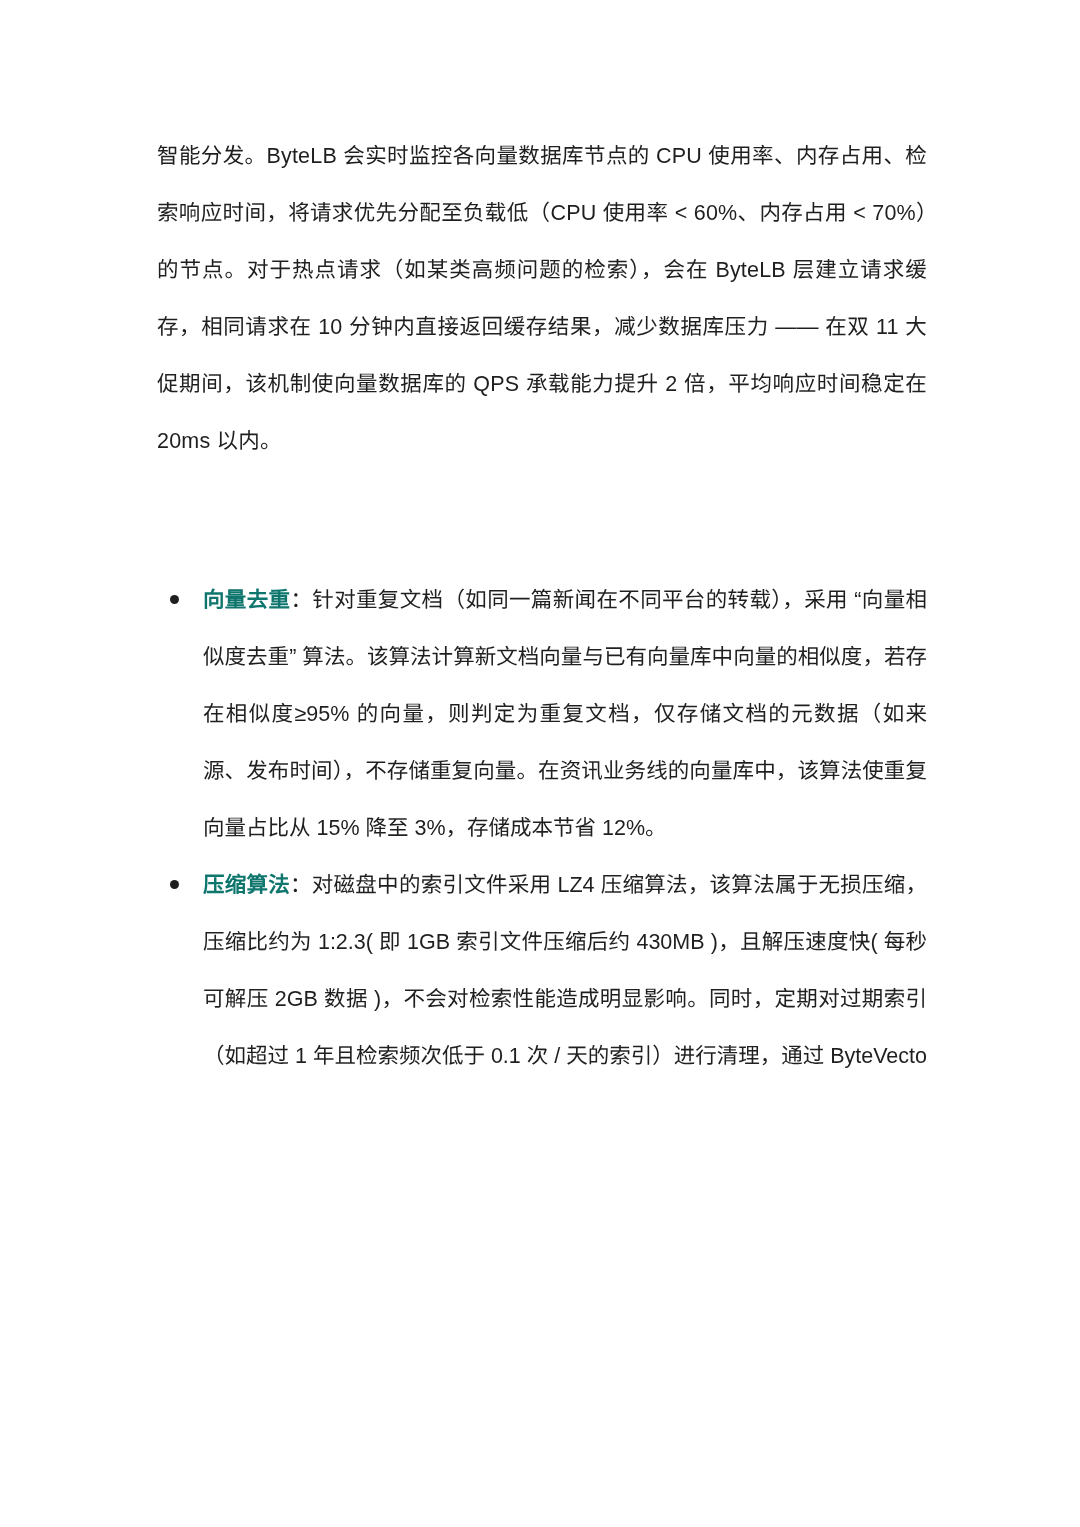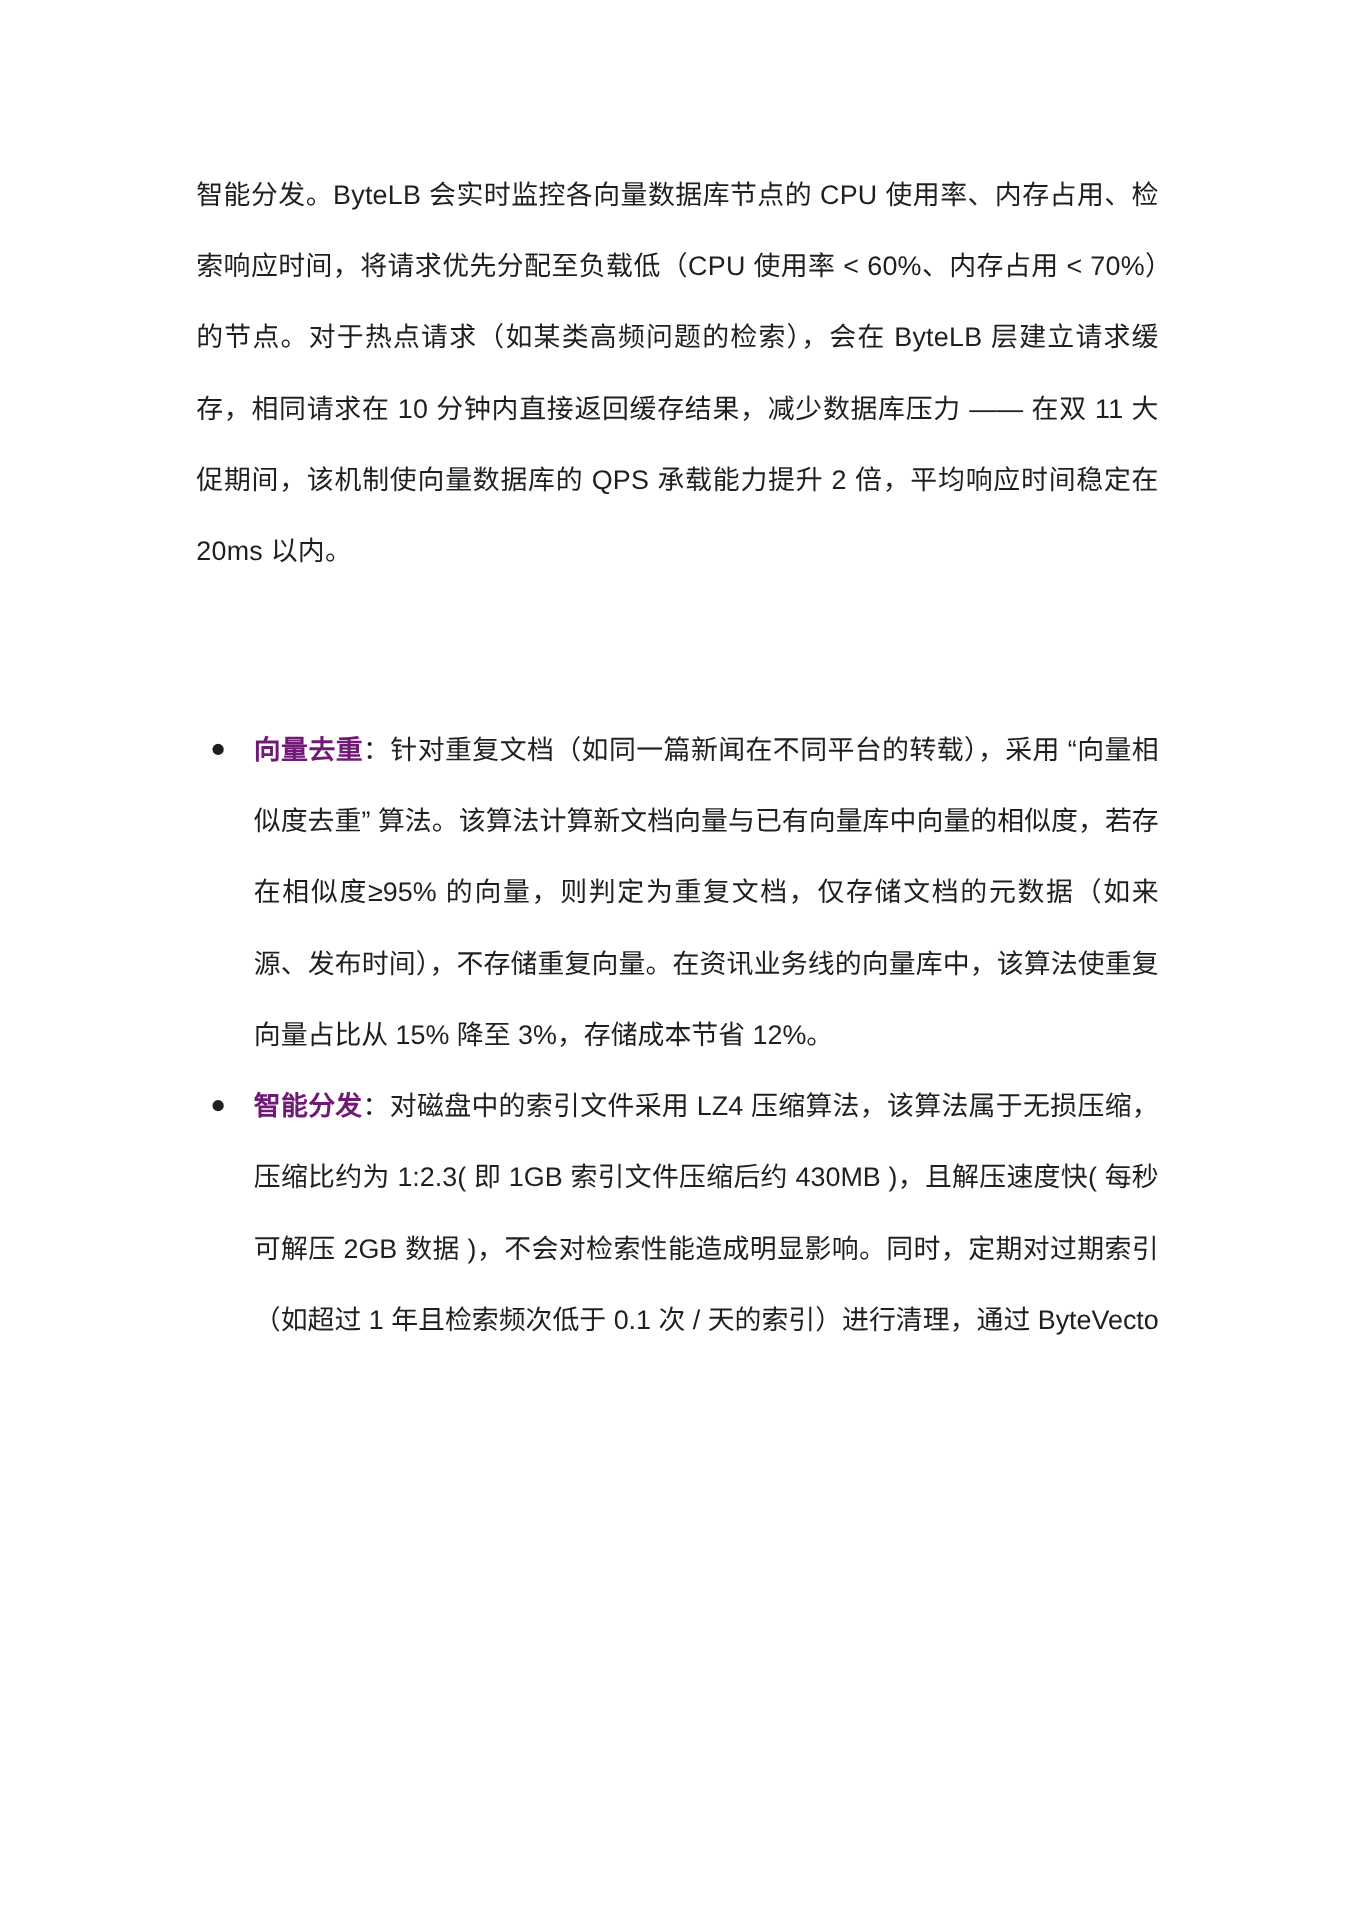--- a/index.html
+++ b/index.html
@@ -85,21 +85,21 @@
     position: absolute;
     left: 13px;
     top: 23px;
     width: 9px;
     height: 9px;
     border-radius: 50%;
     background: #1f1f1f;
   }
   .bullet-term {
     font-weight: bold;
-    color: #701a75;
+    color: #0f766e;
   }
 
   
   .sp-h3-before { height: 42px; }
   .sp-h3-after  { height: 60px; }
   .sp-h2-before { height: 44px; }
   .sp-h2-after  { height: 56px; }
   .sp-h31-after { height: 62px; }
 </style>
 </head>
@@ -113,21 +113,21 @@
     <div class="sp-h3-before"></div>
 
 
     <div class="sp-h3-after"></div>
 
     <ul class="bullets">
       <li class="bullet-item">
         <span class="bullet-dot"></span><span class="bullet-term">向量去重</span><span>：针对重复文档（如同一篇新闻在不同平台的转载），采用 “向量相似度去重” 算法。该算法计算新文档向量与已有向量库中向量的相似度，若存在相似度≥95% 的向量，则判定为重复文档，仅存储文档的元数据（如来源、发布时间），不存储重复向量。在资讯业务线的向量库中，该算法使重复向量占比从 15% 降至 3%，存储成本节省 12%。</span>
       </li>
       <li class="bullet-item">
-        <span class="bullet-dot"></span><span class="bullet-term">智能分发</span><span>：对磁盘中的索引文件采用 LZ4 压缩算法，该算法属于无损压缩，压缩比约为 1:2.3( 即 1GB 索引文件压缩后约 430MB )，且解压速度快( 每秒可解压 2GB 数据 )，不会对检索性能造成明显影响。同时，定期对过期索引（如超过 1 年且检索频次低于 0.1 次 / 天的索引）进行清理，通过 ByteVectorDB 的 “索引生命周期管理” 功能，自动将过期索引迁移至低成本冷存储（如字节云归档存储），进一步降低存储成本。</span>
+        <span class="bullet-dot"></span><span class="bullet-term">压缩算法</span><span>：对磁盘中的索引文件采用 LZ4 压缩算法，该算法属于无损压缩，压缩比约为 1:2.3( 即 1GB 索引文件压缩后约 430MB )，且解压速度快( 每秒可解压 2GB 数据 )，不会对检索性能造成明显影响。同时，定期对过期索引（如超过 1 年且检索频次低于 0.1 次 / 天的索引）进行清理，通过 ByteVectorDB 的 “索引生命周期管理” 功能，自动将过期索引迁移至低成本冷存储（如字节云归档存储），进一步降低存储成本。</span>
       </li>
     </ul>
 
     <div class="sp-h2-before"></div>
 
     <h2 class="h2">
       <span class="h2-num">4.4</span><span class="h2-gap"></span><span>索引质量评估与迭代</span>
     </h2>
 
     <div class="sp-h2-after"></div>

